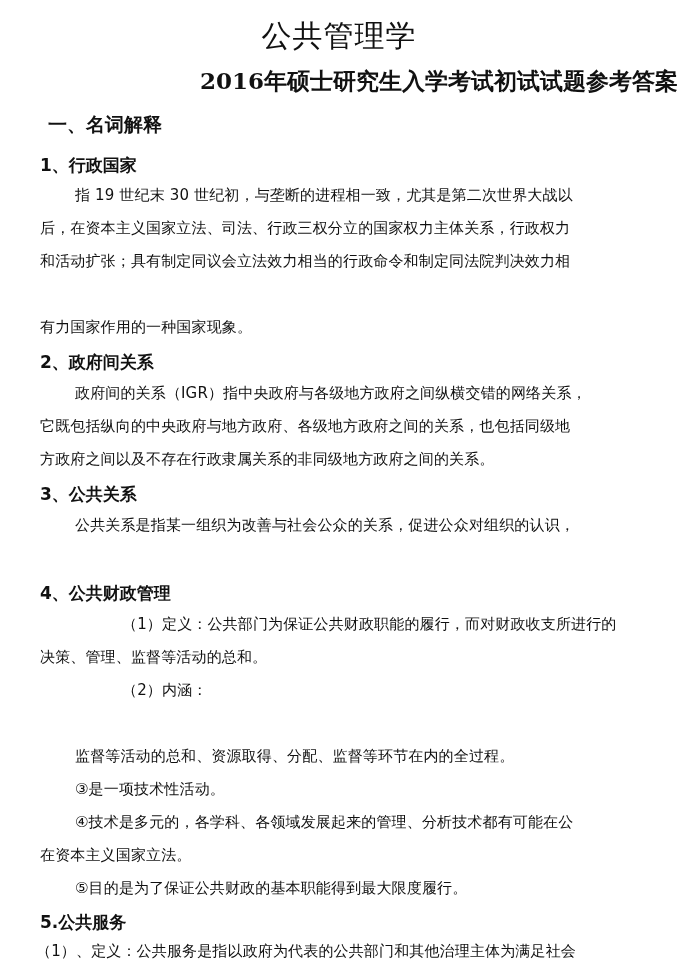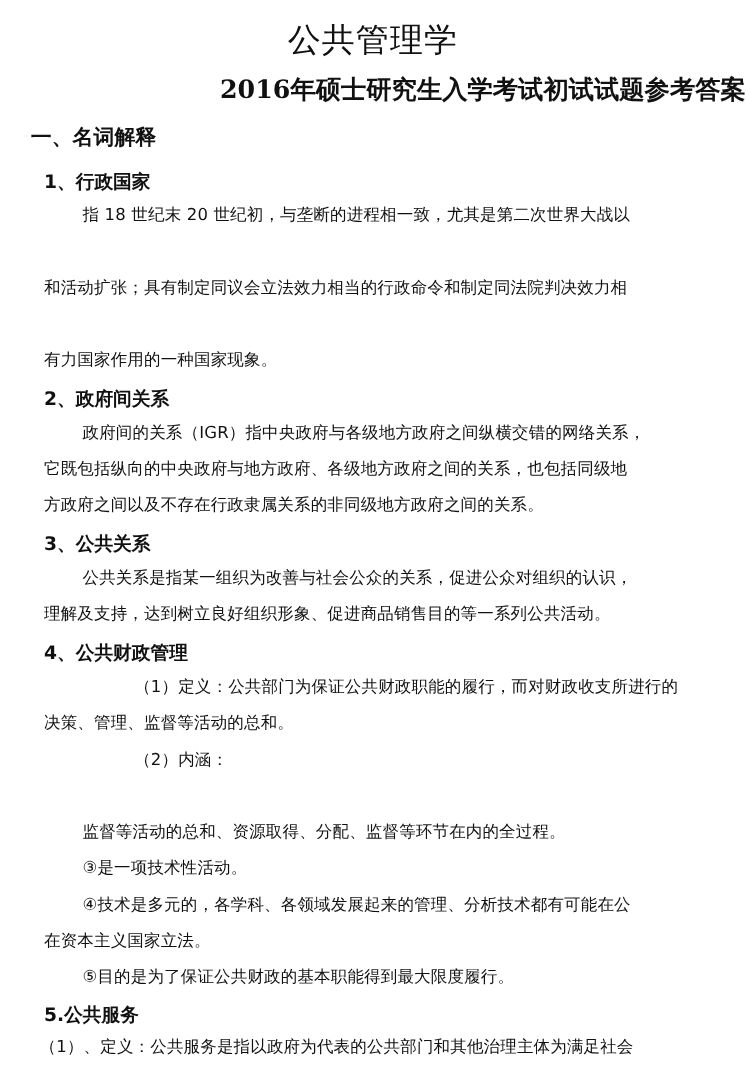--- a/index.html
+++ b/index.html
@@ -4,49 +4,49 @@
 <style>
   html, body { margin: 0; padding: 0; background: #ffffff; }
   body { width: 678px; height: 968px; overflow: hidden; position: relative;
          font-family: "DejaVu Sans", "Liberation Sans", sans-serif; color: #111; }
   .page { position: absolute; left: 0; top: 0; width: 678px; height: 968px; }
   .title { position: absolute; left: 0; width: 678px; text-align: center; top: 16px;
            font-family: "DejaVu Serif", "Liberation Serif", serif; font-size: 30px; font-weight: normal;
            letter-spacing: 1px; }
   .subtitle { position: absolute; left: 0; width: 678px; text-align: right; top: 66px;
               font-family: "DejaVu Serif", "Liberation Serif", serif; font-size: 23px; font-weight: bold; }
-  .section { position: absolute; left: 28px; top: 112px; font-size: 19px; font-weight: bold;
+  .section { position: absolute; left: 48px; top: 112px; font-size: 19px; font-weight: bold;
              font-family: Liberation Serif, serif; }
   .heading { position: absolute; left: 40px; font-size: 17px; font-weight: bold; }
   .line { position: absolute; left: 40px; width: 600px; font-size: 15px; white-space: nowrap;
           letter-spacing: 0.15px; }
   .indent { left: 75px; }
   .indent2 { left: 74px; margin-left: 48px; }
 </style>
 </head>
 <body>
 
 <div class="page">
   <div class="title">公共管理学</div>
   <div class="subtitle">2016年硕士研究生入学考试初试试题参考答案</div>
   <div class="section">一、名词解释</div>
 
   <div class="heading" style="top:154px">1、行政国家</div>
-  <div class="line indent" style="top:186px">指 18 世纪末 20 世纪初，与垄断的进程相一致，尤其是第二次世界大战以</div>
+  <div class="line indent" style="top:186px">指 19 世纪末 30 世纪初，与垄断的进程相一致，尤其是第二次世界大战以</div>
+  <div class="line" style="top:219px">后，在资本主义国家立法、司法、行政三权分立的国家权力主体关系，行政权力</div>
   <div class="line" style="top:252px">和活动扩张；具有制定同议会立法效力相当的行政命令和制定同法院判决效力相</div>
   <div class="line" style="top:318px">有力国家作用的一种国家现象。</div>
 
   <div class="heading" style="top:351px">2、政府间关系</div>
   <div class="line indent" style="top:384px">政府间的关系（IGR）指中央政府与各级地方政府之间纵横交错的网络关系，</div>
   <div class="line" style="top:417px">它既包括纵向的中央政府与地方政府、各级地方政府之间的关系，也包括同级地</div>
   <div class="line" style="top:450px">方政府之间以及不存在行政隶属关系的非同级地方政府之间的关系。</div>
 
   <div class="heading" style="top:483px">3、公共关系</div>
   <div class="line indent" style="top:516px">公共关系是指某一组织为改善与社会公众的关系，促进公众对组织的认识，</div>
-  <div class="line" style="top:549px">理解及支持，达到树立良好组织形象、促进商品销售目的等一系列公共活动。</div>
 
   <div class="heading" style="top:582px">4、公共财政管理</div>
   <div class="line indent2" style="top:615px">（1）定义：公共部门为保证公共财政职能的履行，而对财政收支所进行的</div>
   <div class="line" style="top:648px">决策、管理、监督等活动的总和。</div>
   <div class="line indent2" style="top:681px">（2）内涵：</div>
   <div class="line indent" style="top:747px">监督等活动的总和、资源取得、分配、监督等环节在内的全过程。</div>
   <div class="line indent" style="top:780px">③是一项技术性活动。</div>
   <div class="line indent" style="top:813px">④技术是多元的，各学科、各领域发展起来的管理、分析技术都有可能在公</div>
   <div class="line" style="top:846px">在资本主义国家立法。</div>
   <div class="line indent" style="top:879px">⑤目的是为了保证公共财政的基本职能得到最大限度履行。</div>

